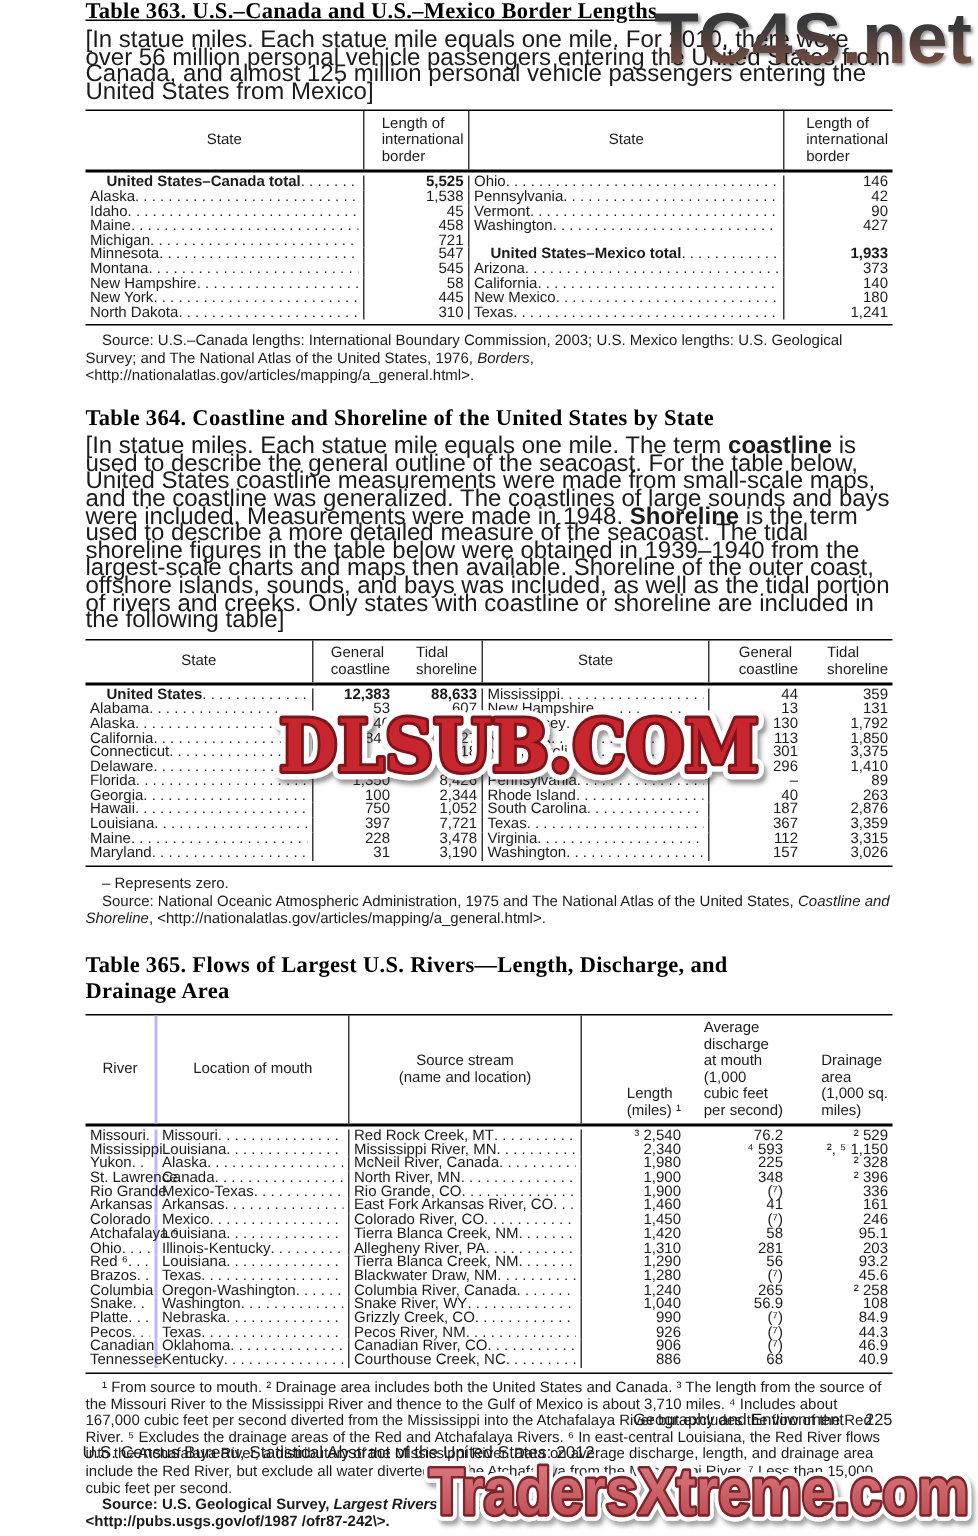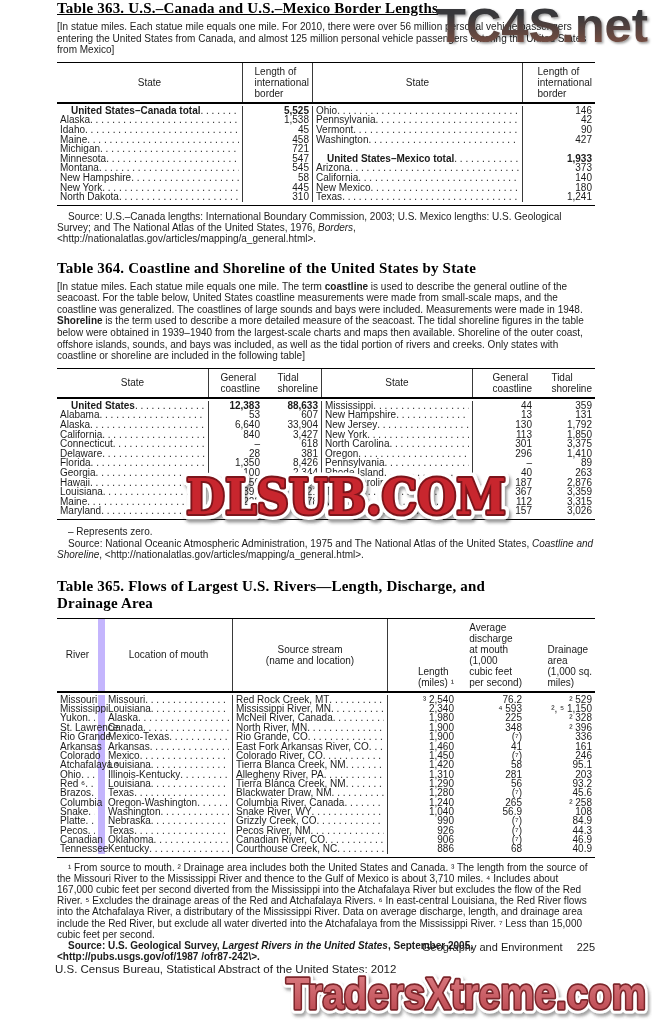--- a/index.html
+++ b/index.html
@@ -6,21 +6,21 @@
   #page{position:relative;width:652px;height:1024px;background:#ffffff;overflow:hidden;
         font-family:"Liberation Sans",sans-serif;color:#1b1b1b;}
   .content{position:absolute;left:57px;top:0;width:538px;}
 
   .tbl-title{font-family:"Liberation Serif",serif;font-weight:bold;font-size:15px;
              line-height:17px;color:#000;white-space:pre-line;letter-spacing:.2px;}
   #t363-title{text-decoration:underline;}
   #t364-title{margin-top:15px;}
   #t365-title{margin-top:17px;}
 
-  .headnote{font-size:10px;line-height:11.6px;margin-top:4px;}
+  .headnote{font-size:16px;line-height:11.6px;margin-top:4px;}
   .srcnote{font-size:10px;line-height:11.3px;margin-top:5px;text-indent:11px;overflow-wrap:anywhere;}
   .dashnote{font-size:10px;line-height:11.3px;margin-top:6px;text-indent:11px;}
   .rt-i{font-style:italic;}
   .rt-b{font-weight:bold;}
 
   .tbl{margin-top:6px;border-top:1.5px solid #000;border-bottom:1px solid #000;}
   .thead{display:flex;border-bottom:2px solid #000;font-size:10px;line-height:11px;}
   .th{box-sizing:border-box;padding:3px 3px;white-space:pre-line;display:flex;}
   .th.center{align-items:center;justify-content:center;text-align:center;}
   .th.rb{align-items:flex-end;justify-content:flex-end;text-align:left;}
@@ -42,21 +42,21 @@
   .c1{width:186px;border-right:1px solid #3a3a3a;}
   .c2{width:70px;border-right:1px solid #3a3a3a;}
   .c3{width:210px;border-right:1px solid #3a3a3a;}
   .c4{width:72px;}
   .d1{width:152px;border-right:1px solid #3a3a3a;}
   .d2{width:54px;}
   .d3{width:59px;border-right:1px solid #3a3a3a;}
   .d4{width:151px;border-right:1px solid #3a3a3a;}
   .d5{width:62px;}
   .d6{width:60px;}
-  .e1{width:48px;border-right:7px solid #c4b5fd;}
+  .e1{width:48px;border-right:2px solid #c4b5fd;}
   .e2{width:128px;border-right:1px solid #3a3a3a;}
   .e3{width:155px;border-right:1px solid #3a3a3a;}
   .e4{width:69px;}
   .e5{width:68px;}
   .e6{width:70px;}
 
   .footnotes{font-size:10px;line-height:11.2px;margin-top:4px;text-indent:11px;overflow-wrap:anywhere;}
 
   #footer-right{position:absolute;right:57px;top:941px;font-size:11px;color:#1b1b1b;}
   #footer-right .pgnum{margin-left:14px;}

